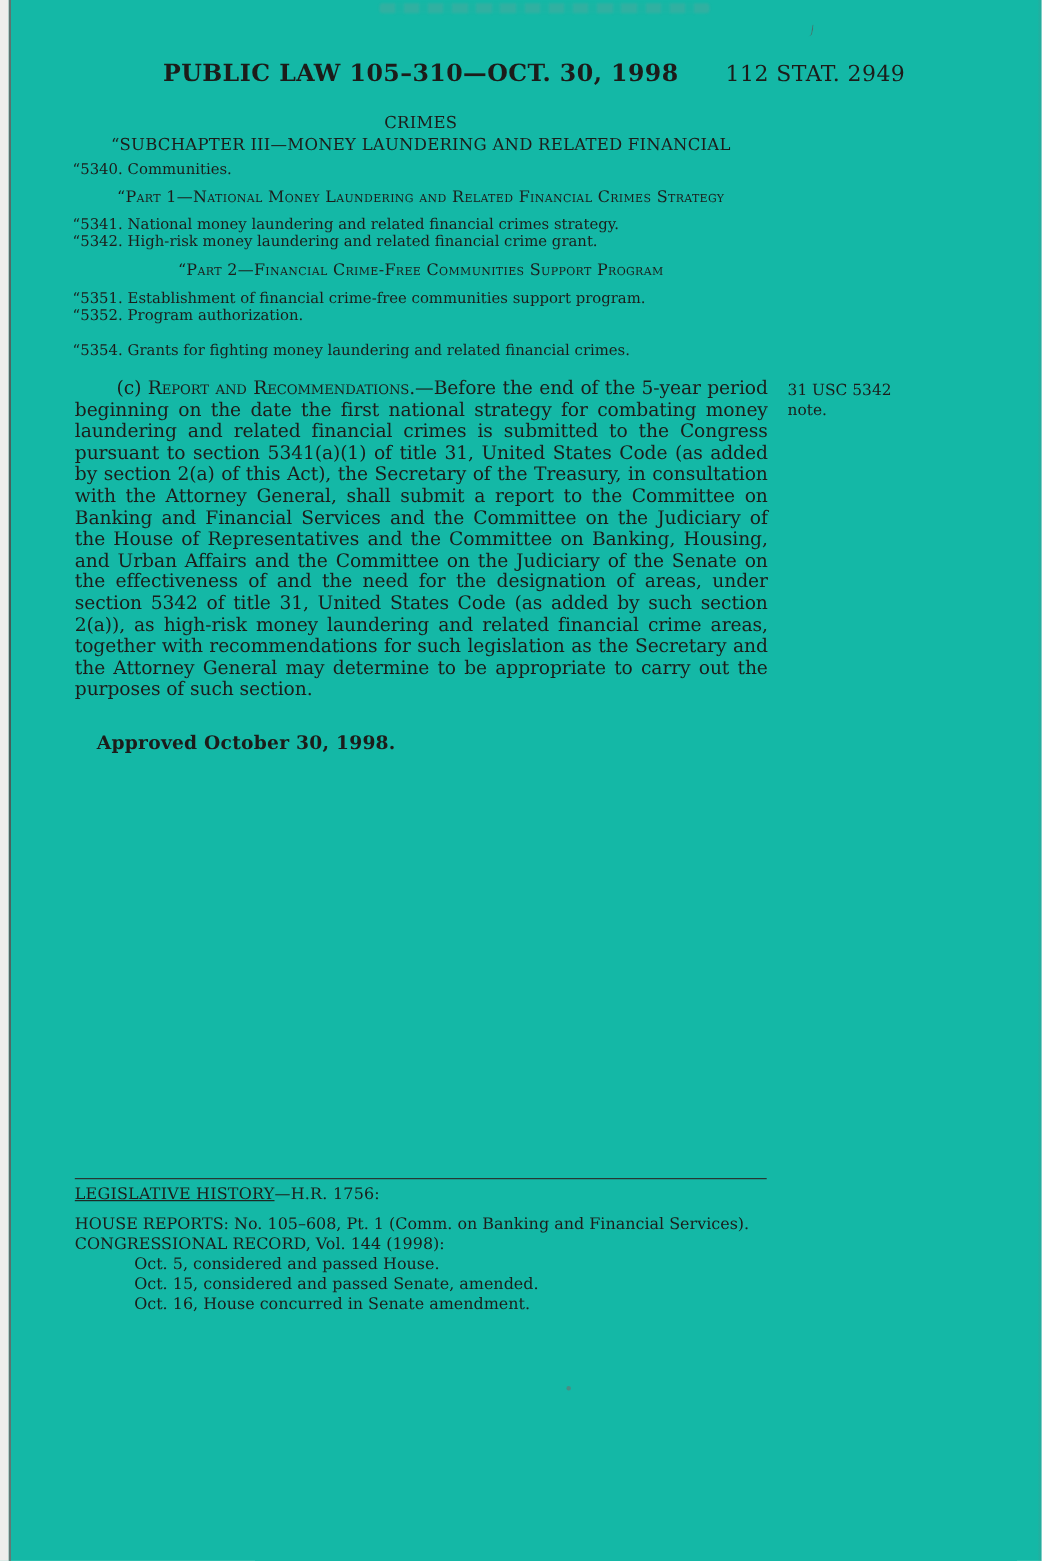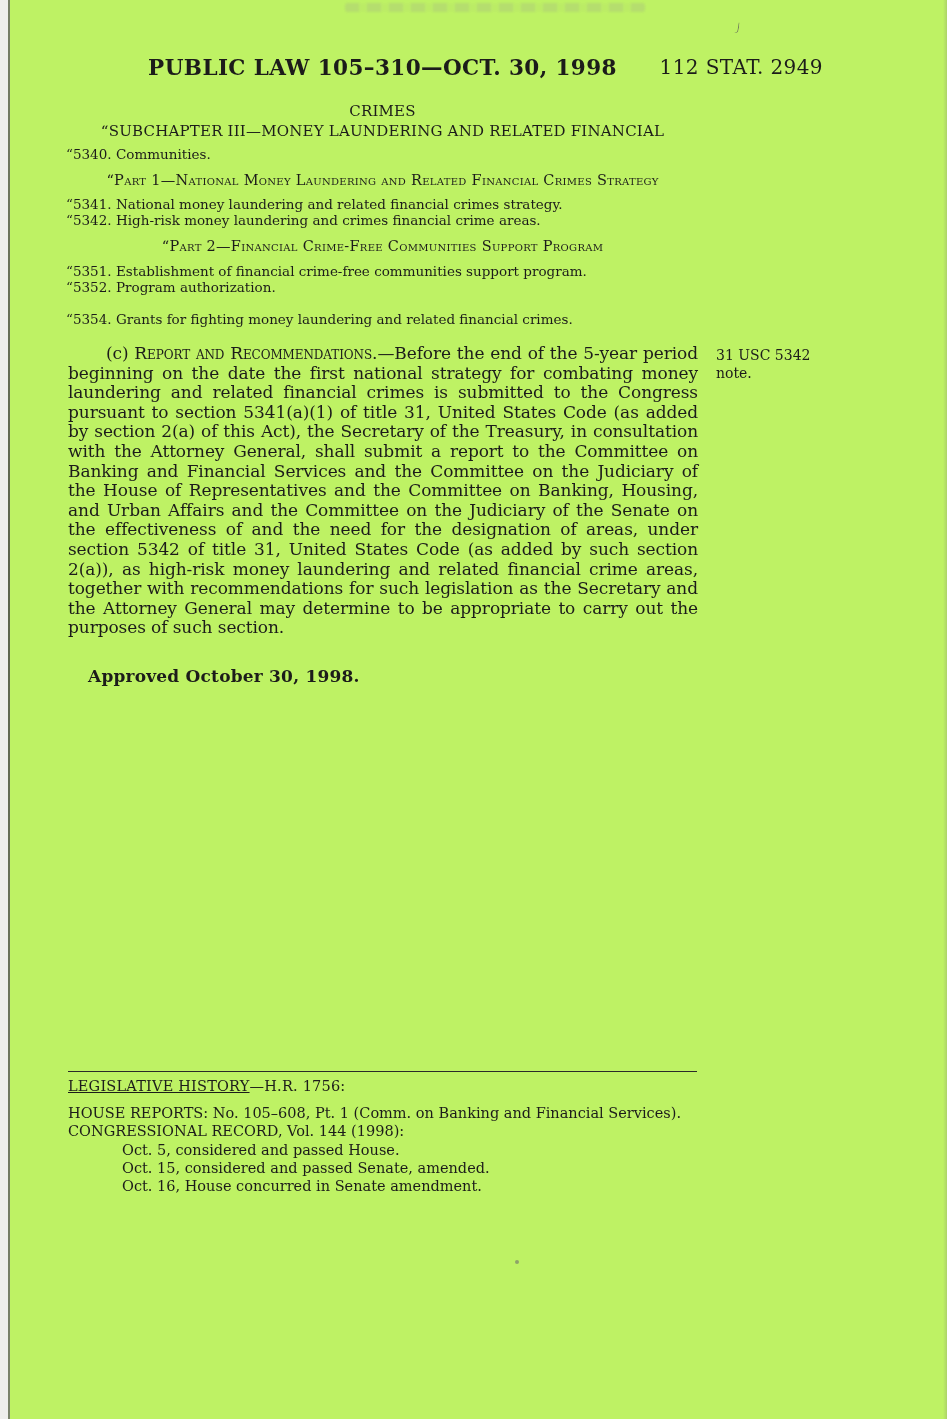--- a/index.html
+++ b/index.html
@@ -4,21 +4,21 @@
 <style>
   html, body {
     margin: 0;
     padding: 0;
     background: #ffffff;
   }
   .page {
     position: relative;
     width: 947px;
     height: 1419px;
-    background: #bef264;
+    background: #14b8a6;
     overflow: hidden;
     font-family: "DejaVu Serif", "Liberation Serif", serif;
     color: #1c1c1a;
   }
   
   .edge-strip-left {
     position: absolute; left: 0; top: 0; width: 8px; height: 1419px;
     background: #eeeeec;
   }
   .edge-line-left {
@@ -144,21 +144,21 @@
   <div class="toc-row" style="top:146px">
     <span class="toc-num">“5340.</span><span>Communities.</span>
   </div>
 
   <div class="part-heading" style="top:172px">“Part 1—National Money Laundering and Related Financial Crimes Strategy</div>
 
   <div class="toc-row" style="top:196px">
     <span class="toc-num">“5341.</span><span>National money laundering and related financial crimes strategy.</span>
   </div>
   <div class="toc-row" style="top:212px">
-    <span class="toc-num">“5342.</span><span>High-risk money laundering and crimes financial crime areas.</span>
+    <span class="toc-num">“5342.</span><span>High-risk money laundering and related financial crime grant.</span>
   </div>
 
   <div class="part-heading" style="top:238px">“Part 2—Financial Crime-Free Communities Support Program</div>
 
   <div class="toc-row" style="top:263px">
     <span class="toc-num">“5351.</span><span>Establishment of financial crime-free communities support program.</span>
   </div>
   <div class="toc-row" style="top:279px">
     <span class="toc-num">“5352.</span><span>Program authorization.</span>
   </div>

